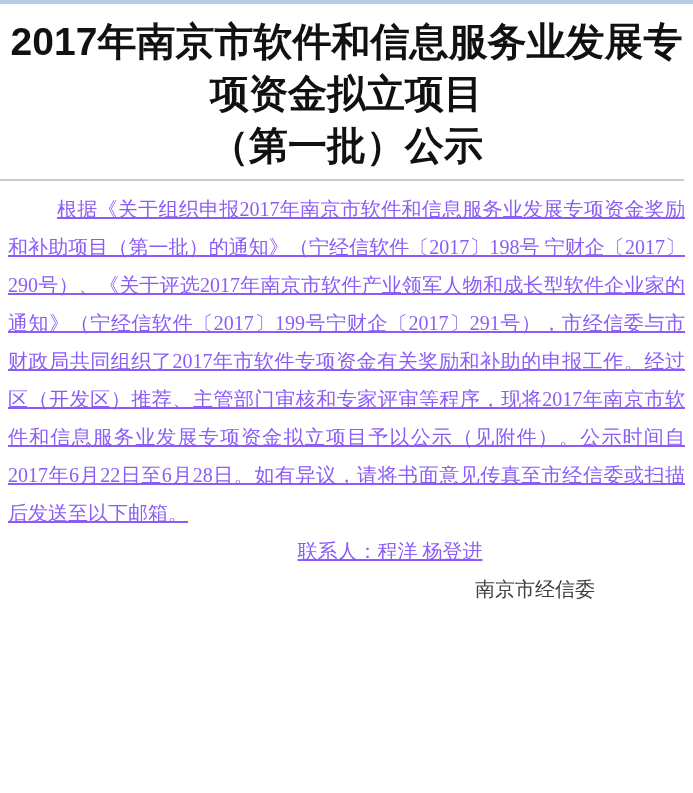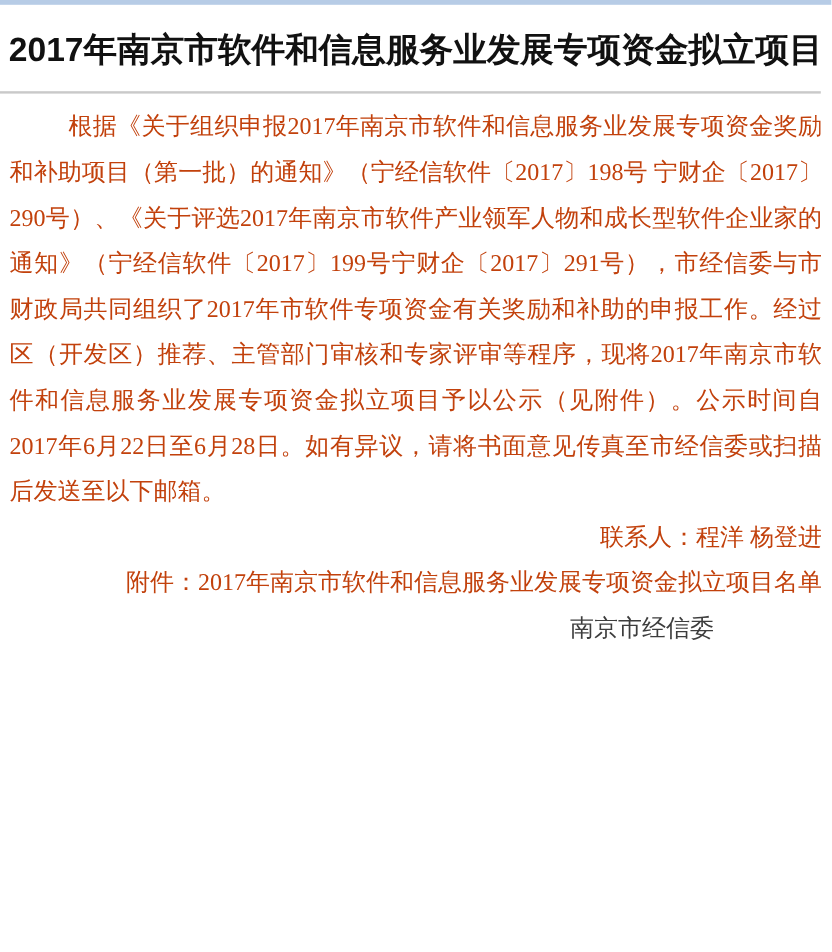--- a/index.html
+++ b/index.html
@@ -16,21 +16,21 @@
     overflow: hidden;
     box-sizing: border-box;
     border-top: 4px solid #b7cce6;
     font-family: "Liberation Serif", "DejaVu Serif", serif;
   }
   
   .title {
     margin: 0;
     padding-top: 12px;
     text-align: center;
-    font-size: 28px;
+    font-size: 39px;
     font-weight: bold;
     color: #111111;
     line-height: 52px;
     font-family: "Liberation Serif", "DejaVu Serif", serif;
   }
   .title .year {
     font-family: "Liberation Sans", "DejaVu Sans", sans-serif;
     font-weight: 700;
     letter-spacing: 0px;
   }
@@ -53,59 +53,60 @@
     margin-top: 7px;
     margin-right: 9px;
     height: 2px;
     background: #c9c9c9;
   }
   
   .article {
     padding: 0 8px;
     font-size: 20px;
     line-height: 38px;
-    color: #c2410c;
+    color: #8b5cf6;
     text-align: justify;
+    text-decoration: underline;
   }
   .article p { margin: 0; }
   .lead-paragraph {
     margin-top: 9px !important;
     text-indent: 49px;
   }
   .contact-line, .attachment-line {
     text-indent: 87px;
-    text-align: right;
+    text-align: center;
   }
   
   .signature {
     padding-right: 98px;
     text-align: right;
     font-size: 20px;
     line-height: 38px;
     color: #3d3d3d;
   }
   .signature p { margin: 0; }
 </style>
 </head>
 <body>
 
 <div class="page">
 
   <h1 class="title">
     <span><span class="year">2017</span><span>年南京市软件和信息服务业发展专项资金拟立项目</span></span>
     <br>
+    <span>（第一批）公示</span>
   </h1>
 
 
   <div class="divider"></div>
 
   <div class="article">
     <p class="lead-paragraph">根据《关于组织申报2017年南京市软件和信息服务业发展专项资金奖励和补助项目（第一批）的通知》（宁经信软件〔2017〕198号 宁财企〔2017〕290号）、《关于评选2017年南京市软件产业领军人物和成长型软件企业家的通知》（宁经信软件〔2017〕199号宁财企〔2017〕291号），市经信委与市财政局共同组织了2017年市软件专项资金有关奖励和补助的申报工作。经过区（开发区）推荐、主管部门审核和专家评审等程序，现将2017年南京市软件和信息服务业发展专项资金拟立项目予以公示（见附件）。公示时间自2017年6月22日至6月28日。如有异议，请将书面意见传真至市经信委或扫描后发送至以下邮箱。</p>
     <p class="contact-line">联系人：程洋 杨登进</p>
-    <p class="attachment-line">附件：2017年南京市软件和信息服务业发展专项资金拟立项目名单</p>
   </div>
 
   <div class="signature">
     <p>南京市经信委</p>
 
   </div>
 
 </div>
 
 </body></html>

